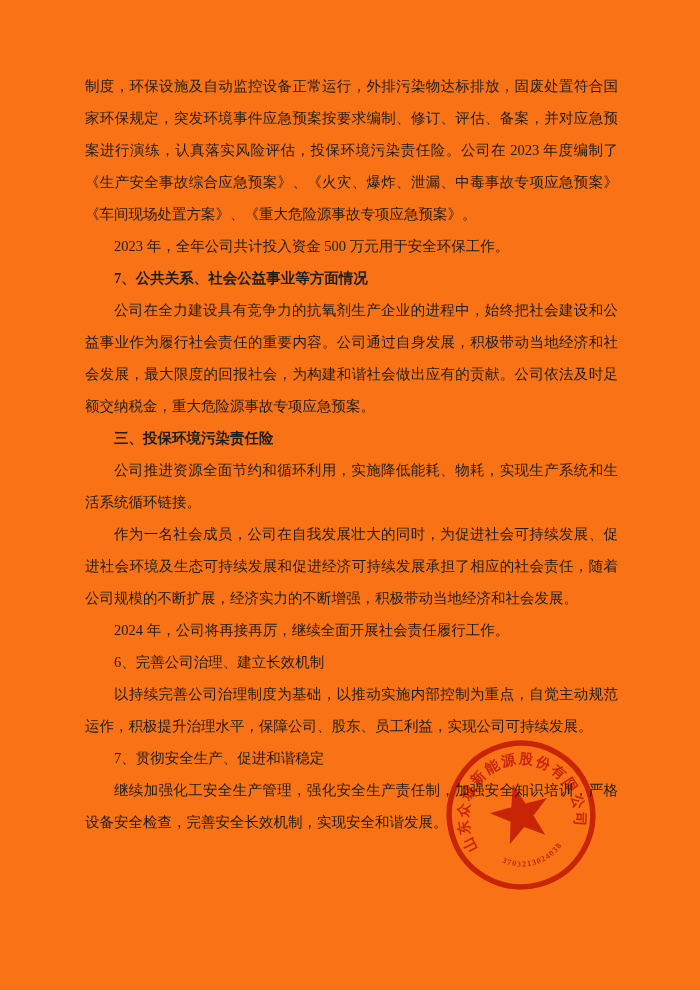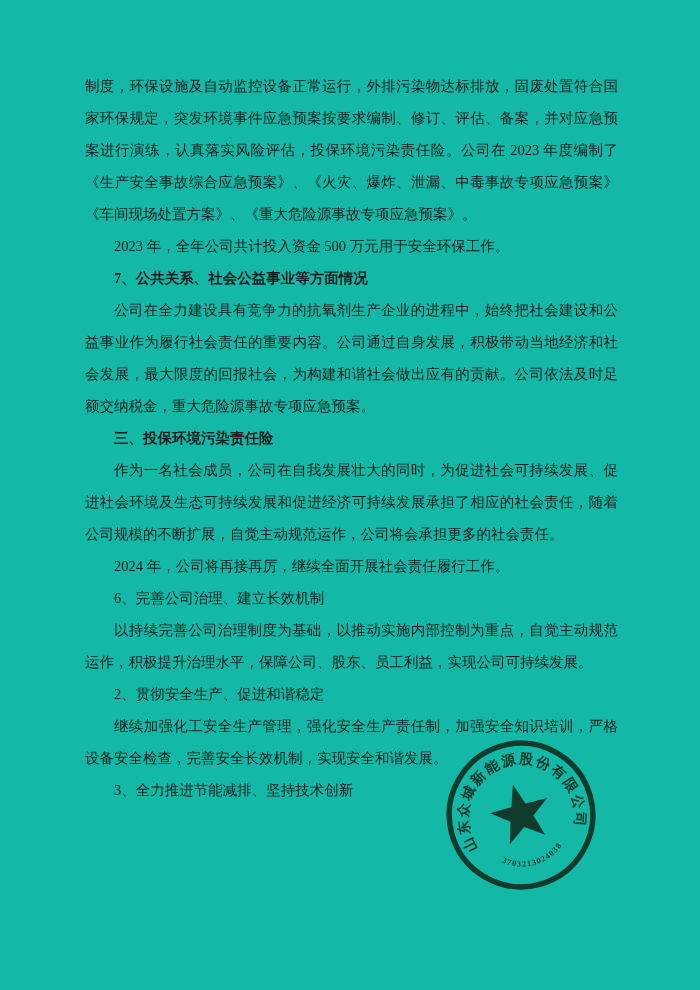--- a/index.html
+++ b/index.html
@@ -7,21 +7,21 @@
   body {
     width: 700px; height: 990px;
     position: relative;
     overflow: hidden;
     font-family: "Liberation Serif", "DejaVu Serif", serif;
   }
   .page {
     position: absolute;
     left: 0; top: 0;
     width: 700px; height: 990px;
-    background: #14b8a6;
+    background: #f97316;
   }
   .doc-body {
     position: absolute;
     left: 85px; top: 70px;
     width: 533px;
     color: #1d1d1d;
     font-size: 14.5px;
     line-height: 32px;
     text-align: justify;
   }
@@ -47,27 +47,27 @@
 
 <div class="page">
 
   <div class="doc-body">
 
   <p class="para">制度，环保设施及自动监控设备正常运行，外排污染物达标排放，固废处置符合国家环保规定，突发环境事件应急预案按要求编制、修订、评估、备案，并对应急预案进行演练，认真落实风险评估，投保环境污染责任险。公司在 2023 年度编制了《生产安全事故综合应急预案》、《火灾、爆炸、泄漏、中毒事故专项应急预案》《车间现场处置方案》、《重大危险源事故专项应急预案》。</p>
       <p class="para indent">2023 年，全年公司共计投入资金 500 万元用于安全环保工作。</p>
       <p class="heading indent">7、公共关系、社会公益事业等方面情况</p>
       <p class="para indent">公司在全力建设具有竞争力的抗氧剂生产企业的进程中，始终把社会建设和公益事业作为履行社会责任的重要内容。公司通过自身发展，积极带动当地经济和社会发展，最大限度的回报社会，为构建和谐社会做出应有的贡献。公司依法及时足额交纳税金，重大危险源事故专项应急预案。</p>
       <p class="heading indent">三、投保环境污染责任险</p>
-      <p class="para indent">作为一名社会成员，公司在自我发展壮大的同时，为促进社会可持续发展、促进社会环境及生态可持续发展和促进经济可持续发展承担了相应的社会责任，随着公司规模的不断扩展，自觉主动规范运作，公司将会承担更多的社会责任。</p>
+      <p class="para indent">公司推进资源全面节约和循环利用，实施降低能耗、物耗，实现生产系统和生活系统循环链接。</p>
+      <p class="para indent">作为一名社会成员，公司在自我发展壮大的同时，为促进社会可持续发展、促进社会环境及生态可持续发展和促进经济可持续发展承担了相应的社会责任，随着公司规模的不断扩展，经济实力的不断增强，积极带动当地经济和社会发展。</p>
       <p class="para indent">2024 年，公司将再接再厉，继续全面开展社会责任履行工作。</p>
       <p class="para indent">6、完善公司治理、建立长效机制</p>
       <p class="para indent">以持续完善公司治理制度为基础，以推动实施内部控制为重点，自觉主动规范运作，积极提升治理水平，保障公司、股东、员工利益，实现公司可持续发展。</p>
-      <p class="para indent">2、贯彻安全生产、促进和谐稳定</p>
+      <p class="para indent">7、贯彻安全生产、促进和谐稳定</p>
       <p class="para indent">继续加强化工安全生产管理，强化安全生产责任制，加强安全知识培训，严格设备安全检查，完善安全长效机制，实现安全和谐发展。</p>
-      <p class="para indent">3、全力推进节能减排、坚持技术创新</p>
     </div>
 
   <svg class="seal" viewBox="0 0 200 200" xmlns="http://www.w3.org/2000/svg">
     <g transform="rotate(-15 100 100)">
       <circle cx="100" cy="100" r="92" fill="none" stroke-width="7" stroke="#c5392b"></circle>
       <path d="M100,60 L109.4,87.1 L138,87.6 L115.2,104.9 L123.5,132.4 L100,116 L76.5,132.4 L84.8,104.9 L62,87.6 L90.6,87.1 Z" fill="#c5392b"></path>
       <path id="seal-name-arc" d="M 36,129 A 69,69 0 1 1 164,129" fill="none"></path>
       <path id="seal-num-arc" d="M 56,148 A 62,62 0 0 0 144,148" fill="none"></path>
       <text font-size="18" letter-spacing="3" fill="#c5392b">
         <textPath href="#seal-name-arc" startOffset="2">山东众城新能源股份有限公司</textPath>

